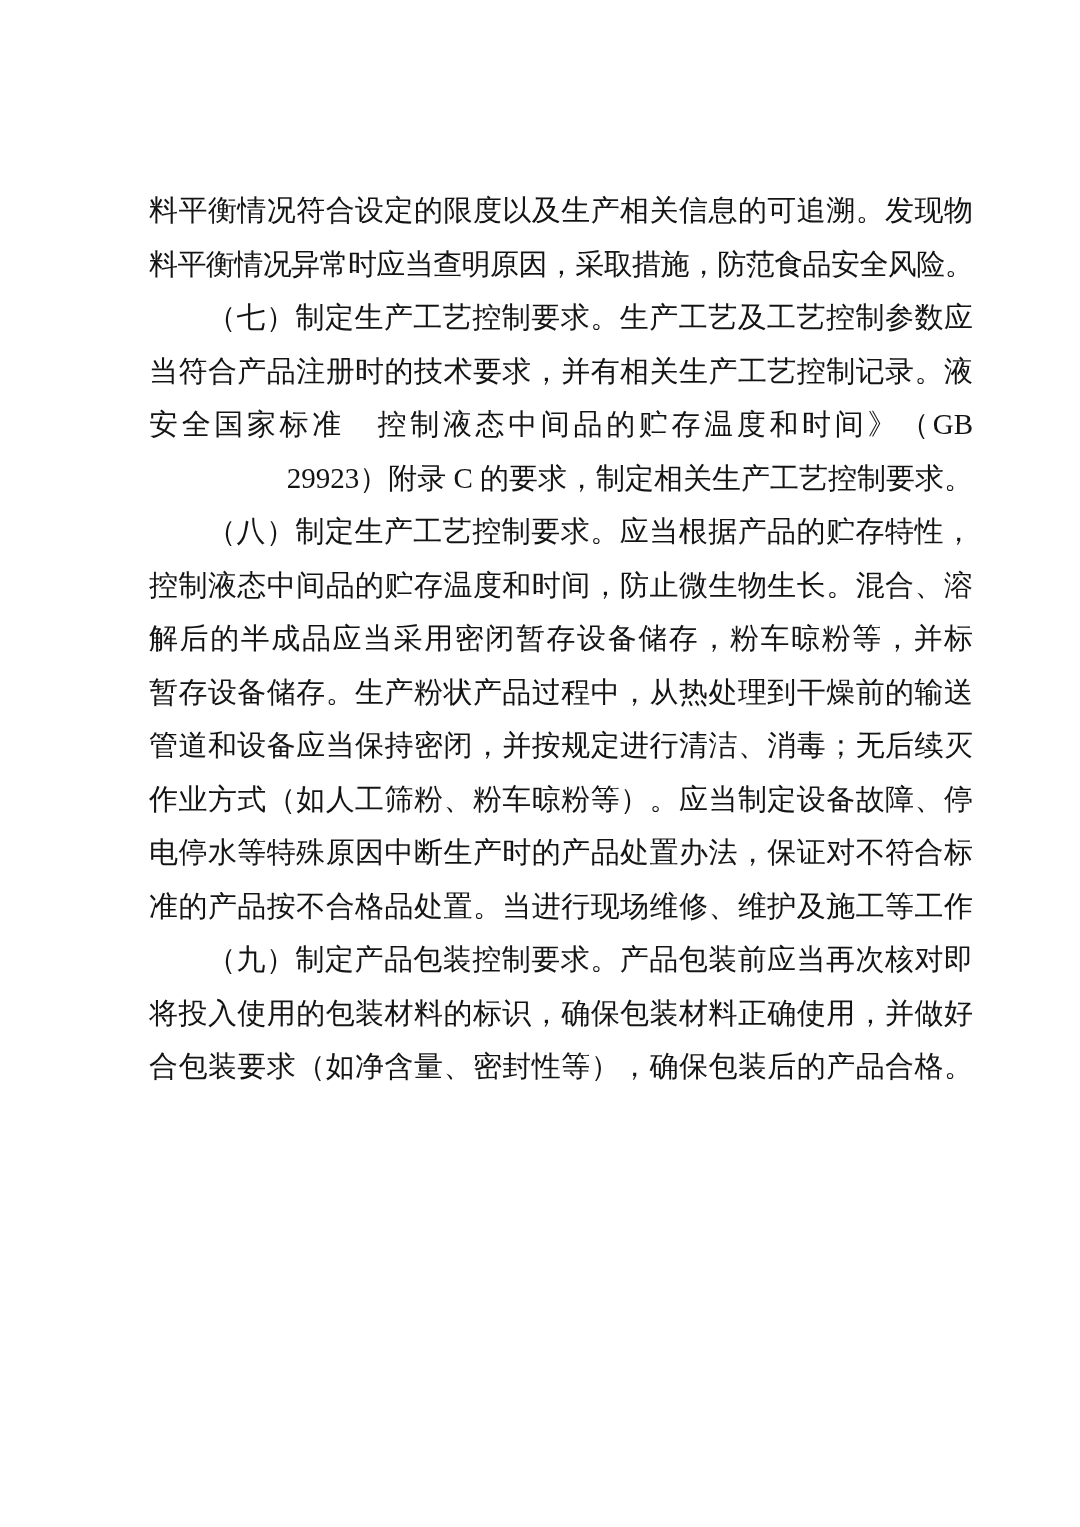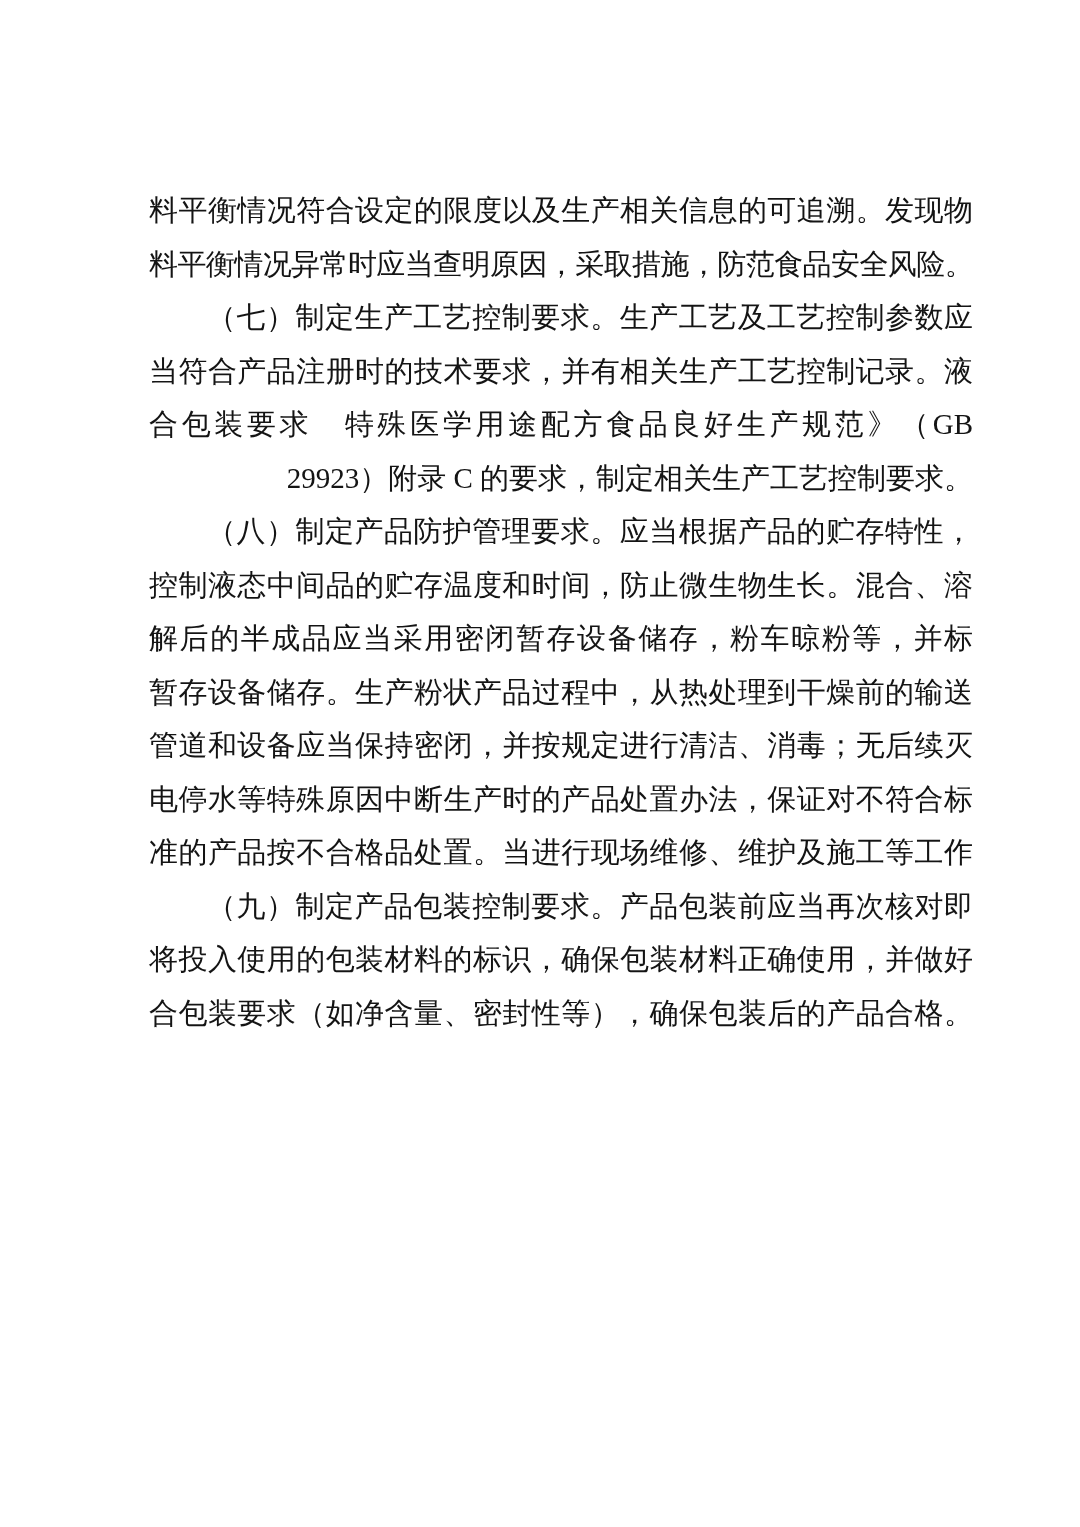--- a/index.html
+++ b/index.html
@@ -64,30 +64,31 @@
   <main class="body-text">
 
     <section class="para">
       <div class="line j">料平衡情况符合设定的限度以及生产相关信息的可追溯。发现物</div>
       <div class="line j tight">料平衡情况异常时应当查明原因，采取措施，防范食品安全风险。</div>
     </section>
 
     <section class="para">
       <div class="line j indent">（七）制定生产工艺控制要求。生产工艺及工艺控制参数应</div>
       <div class="line j">当符合产品注册时的技术要求，并有相关生产工艺控制记录。液</div>
-      <div class="line j">合包装要求　特殊医学用途配方食品良好生产规范》（GB</div>
+      <div class="line j">安全国家标准　控制液态中间品的贮存温度和时间》（GB</div>
       <div class="line">29923）附录 C 的要求，制定相关生产工艺控制要求。</div>
     </section>
 
     <section class="para">
-      <div class="line j indent">（八）制定产品防护管理要求。应当根据产品的贮存特性，</div>
+      <div class="line j indent">（八）制定生产工艺控制要求。应当根据产品的贮存特性，</div>
       <div class="line j">控制液态中间品的贮存温度和时间，防止微生物生长。混合、溶</div>
       <div class="line j">解后的半成品应当采用密闭暂存设备储存，粉车晾粉等，并标</div>
       <div class="line j">暂存设备储存。生产粉状产品过程中，从热处理到干燥前的输送</div>
       <div class="line j">管道和设备应当保持密闭，并按规定进行清洁、消毒；无后续灭</div>
+      <div class="line j">作业方式（如人工筛粉、粉车晾粉等）。应当制定设备故障、停</div>
       <div class="line j">电停水等特殊原因中断生产时的产品处置办法，保证对不符合标</div>
       <div class="line j">准的产品按不合格品处置。当进行现场维修、维护及施工等工作</div>
     </section>
 
     <section class="para">
       <div class="line j indent">（九）制定产品包装控制要求。产品包装前应当再次核对即</div>
       <div class="line j">将投入使用的包装材料的标识，确保包装材料正确使用，并做好</div>
       <div class="line j">合包装要求（如净含量、密封性等），确保包装后的产品合格。</div>
     </section>
 

